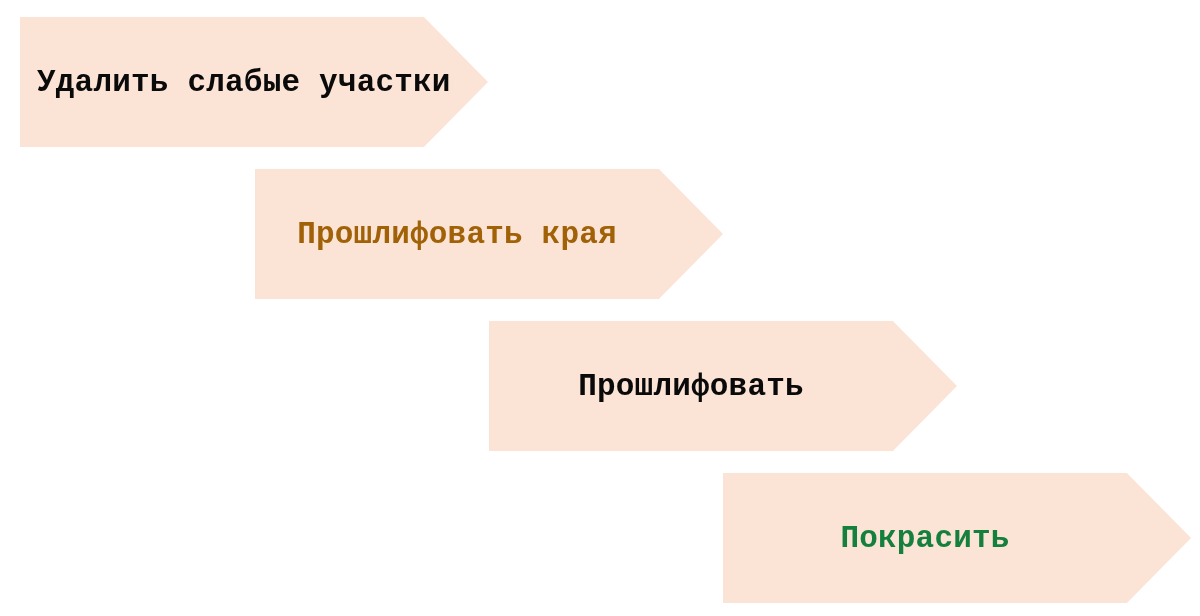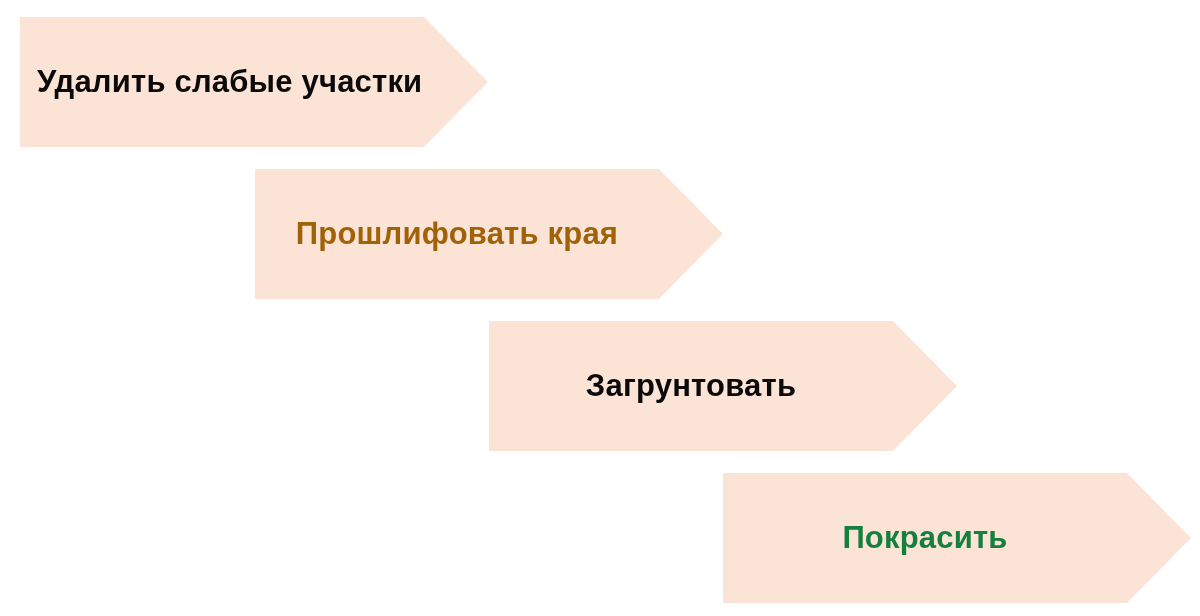--- a/index.html
+++ b/index.html
@@ -9,38 +9,38 @@
       width: 468px;
       height: 130px;
       clip-path: polygon(0 0, 86.3% 0, 100% 50%, 86.3% 100%, 0 100%);
       display: flex;
       align-items: center;
       justify-content: center;
       box-sizing: border-box;
       padding-right: 64px;
     }
     .step-label {
-      font-family: Liberation Sans, sans-serif;
+      font-family: Liberation Mono, monospace;
       font-weight: bold;
       font-size: 31px;
       color: #0a0a0a;
       white-space: nowrap;
       letter-spacing: 0.2px;
     }
     .step-1 { padding-right: 48px; justify-content: flex-start; padding-left: 17px; }
   </style>
 </head>
 <body>
 
 <div>
   <div class="step step-1" style="left: 20px; top: 17px; background: rgb(251, 227, 214);">
     <span class="step-label" style="color: rgb(10, 10, 10);">Удалить слабые участки</span>
   </div>
   <div class="step step-2" style="left: 255px; top: 169px; background: rgb(251, 227, 214);">
     <span class="step-label" style="color: #a16207;">Прошлифовать края</span>
   </div>
   <div class="step step-3" style="left: 489px; top: 321px; background: rgb(251, 227, 214);">
-    <span class="step-label" style="color: rgb(10, 10, 10);">Загрунтовать</span>
+    <span class="step-label" style="color: rgb(10, 10, 10);">Прошлифовать</span>
   </div>
   <div class="step step-4" style="left: 723px; top: 473px; background: rgb(251, 227, 214);">
     <span class="step-label" style="color: #15803d;">Покрасить</span>
   </div>
 </div>
 
 </body></html>

